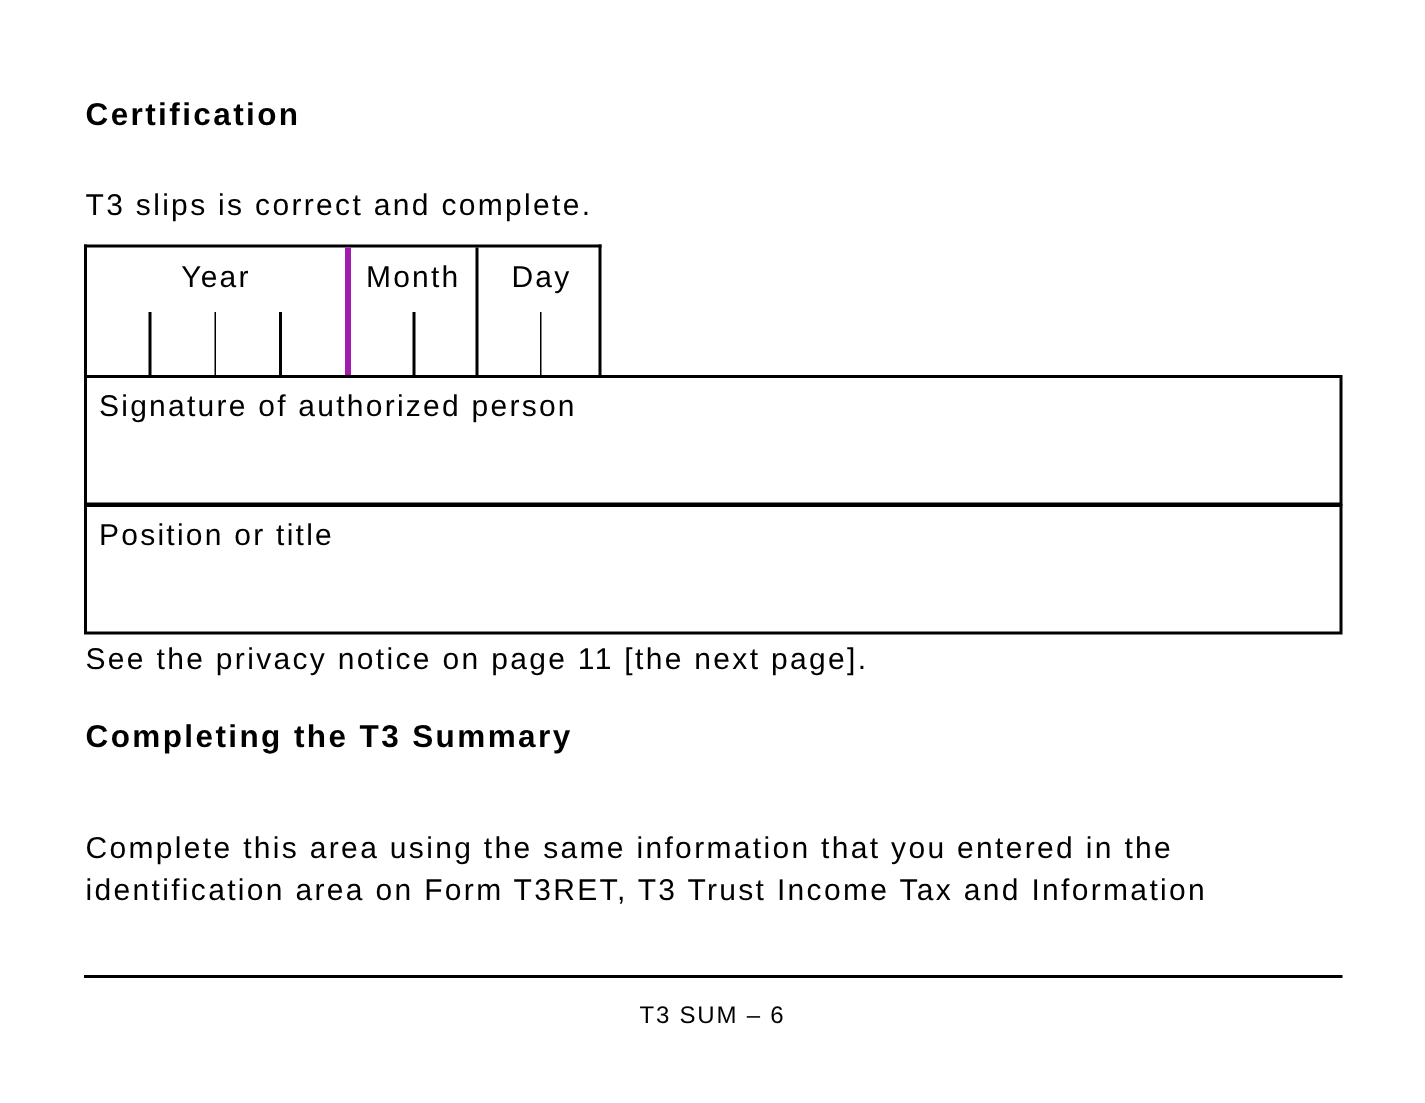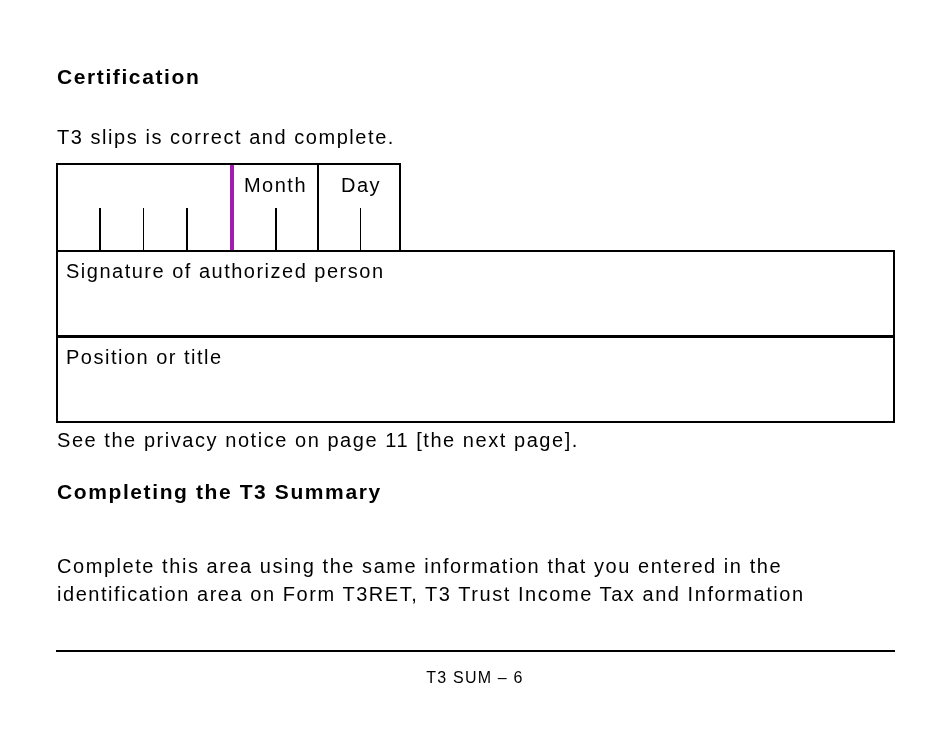--- a/index.html
+++ b/index.html
@@ -62,20 +62,21 @@
 <body>
 
 <div class="page">
 
   <div class="h1" style="top:65px;">Certification</div>
 
   <div class="body-text" style="top:124px;">T3 slips is correct and complete.</div>
 
   <div class="date-box">
     <div class="date-col year">
+      <div class="date-label">Year</div>
       <div class="tick" style="left:41px;"></div>
       <div class="tick thin" style="left:85px;"></div>
       <div class="tick" style="left:128px;"></div>
     </div>
     <div class="date-col month">
       <div class="date-label">Month</div>
       <div class="tick" style="left:41px;"></div>
     </div>
     <div class="date-col day">
       <div class="date-label">Day</div>

